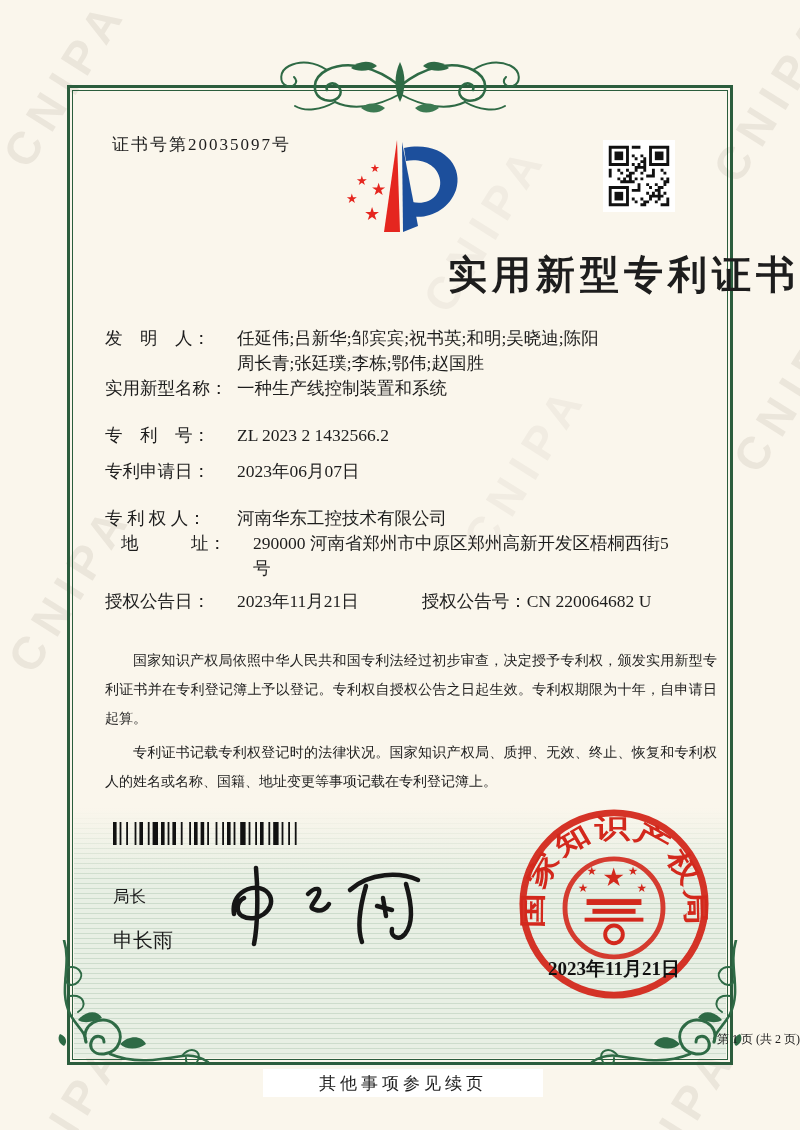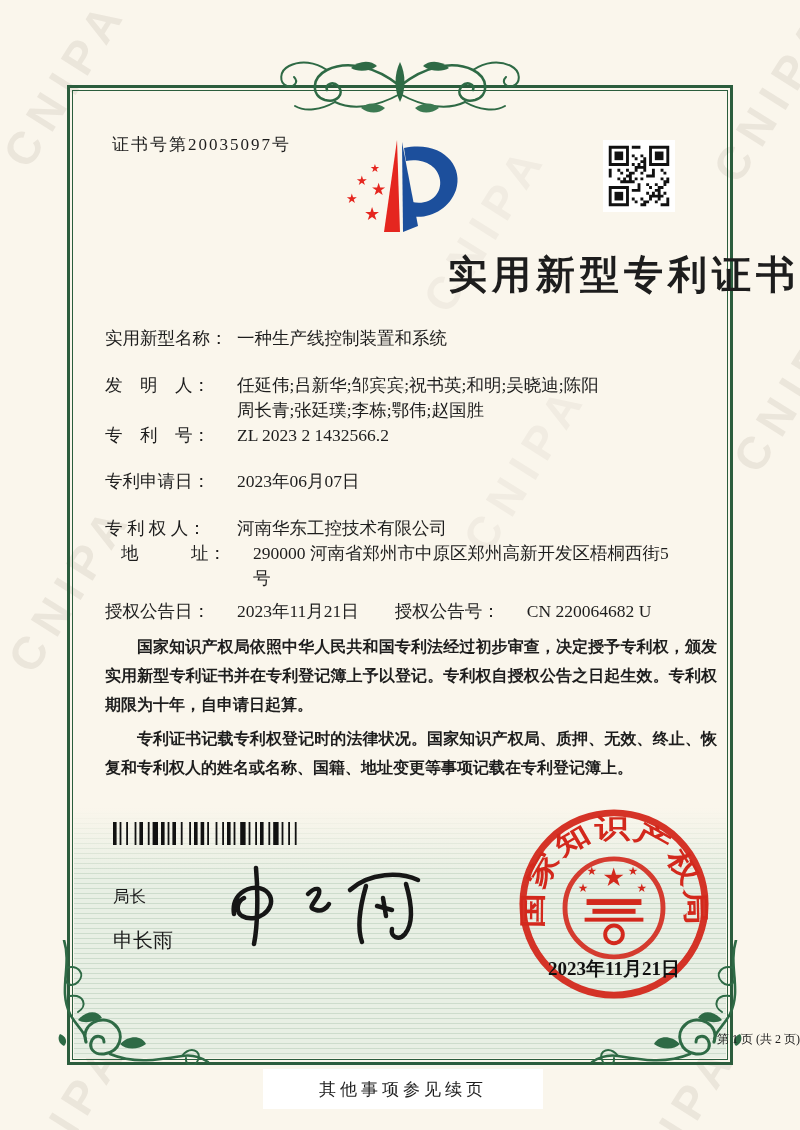--- a/index.html
+++ b/index.html
@@ -32,44 +32,44 @@
   .logo{position:absolute;left:330px;top:132px;width:140px;height:112px;}
   .qr{position:absolute;left:603px;top:140px;width:72px;height:72px;background:#fff;padding:0;}
 
   .title{position:absolute;left:0;top:248px;width:800px;text-align:right;
          font-size:39px;font-weight:700;letter-spacing:5px;}
 
   .fields{position:absolute;left:105px;top:326px;width:615px;font-size:17.5px;line-height:25px;}
   .frow{display:flex;align-items:flex-start;}
   .flabel{flex:0 0 132px;white-space:pre;}
   .fvalue{white-space:pre-line;}
-  .mb-a{margin-bottom:22px;} .mb-b{margin-bottom:0px;} .mb-c{margin-bottom:21px;}
+  .mb-a{margin-bottom:22px;} .mb-b{margin-bottom:0px;} .mb-c{margin-bottom:11px;}
   .mb-d{margin-bottom:22px;} .mb-e{} .mb-f{margin-bottom:8px;margin-left:16px;}
   .frow.two-col{display:flex;}
-  .col2{margin-left:36px;display:flex;}
-
-  .paras{position:absolute;left:105px;top:632px;width:612px;font-size:16px;
-         line-height:29px;text-align:justify;font-weight:bold;}
+  .col2{margin-left:36px;display:flex;text-align:right;}
+
+  .paras{position:absolute;left:105px;top:646px;width:612px;font-size:14px;
+         line-height:29px;text-align:justify;}
   .paras p{margin:0 0 5px 0;text-indent:2em;}
 
   .barcode{position:absolute;left:113px;top:822px;width:206px;height:23px;}
 
   .director-title{position:absolute;left:113px;top:886px;font-size:16.5px;
         font-family:"DejaVu Sans","Liberation Sans",sans-serif;}
   .director-name{position:absolute;left:113px;top:927px;font-size:20px;
         font-family:"DejaVu Sans","Liberation Sans",sans-serif;}
   .sig{position:absolute;left:200px;top:852px;width:262px;height:102px;}
 
   .seal{position:absolute;left:516px;top:806px;width:196px;height:196px;}
   .seal-date{position:absolute;left:516px;top:956px;width:196px;text-align:center;
         font-size:19px;font-weight:700;color:#111;}
 
   .page-no{position:absolute;left:0;top:1031px;width:800px;text-align:right;font-size:12px;}
 
-  .foot-strip{position:absolute;left:263px;top:1069px;width:280px;height:40px;background:#fff;
+  .foot-strip{position:absolute;left:263px;top:1069px;width:280px;height:28px;background:#fff;
         display:flex;align-items:center;justify-content:center;}
   .foot-note{font-size:17px;letter-spacing:4px;}
 </style>
 </head>
 <body>
 
 <div class="page">
 
   <div class="wm" style="left:-30px;top:55px;">CNIPA</div>
   <div class="wm" style="left:680px;top:70px;">CNIPA</div>
@@ -154,28 +154,28 @@
         <rect x="18" y="4" width="3" height="3"></rect>
       <path d="M2,16h7v7h-7z M3,17v5h5v-5z" fill-rule="evenodd"></path>
         <rect x="4" y="18" width="3" height="3"></rect>
       <path id="qr-mods" d="M10,2h1v1h-1zM11,2h1v1h-1zM12,2h1v1h-1zM10,5h1v1h-1zM13,5h1v1h-1zM11,6h1v1h-1zM14,6h1v1h-1zM13,7h1v1h-1zM14,7h1v1h-1zM10,8h1v1h-1zM12,8h1v1h-1zM14,8h1v1h-1zM11,9h1v1h-1zM12,9h1v1h-1zM13,9h1v1h-1zM14,9h1v1h-1zM2,10h1v1h-1zM5,10h1v1h-1zM8,10h1v1h-1zM11,10h1v1h-1zM14,10h1v1h-1zM17,10h1v1h-1zM20,10h1v1h-1zM2,11h1v1h-1zM6,11h1v1h-1zM9,11h1v1h-1zM10,11h1v1h-1zM13,11h1v1h-1zM17,11h1v1h-1zM21,11h1v1h-1zM2,12h1v1h-1zM8,12h1v1h-1zM9,12h1v1h-1zM15,12h1v1h-1zM16,12h1v1h-1zM17,12h1v1h-1zM5,13h1v1h-1zM7,13h1v1h-1zM9,13h1v1h-1zM11,13h1v1h-1zM13,13h1v1h-1zM20,13h1v1h-1zM22,13h1v1h-1zM6,14h1v1h-1zM7,14h1v1h-1zM8,14h1v1h-1zM9,14h1v1h-1zM10,14h1v1h-1zM21,14h1v1h-1zM22,14h1v1h-1zM12,15h1v1h-1zM15,15h1v1h-1zM18,15h1v1h-1zM21,15h1v1h-1zM12,16h1v1h-1zM16,16h1v1h-1zM19,16h1v1h-1zM20,16h1v1h-1zM10,17h1v1h-1zM11,17h1v1h-1zM12,17h1v1h-1zM18,17h1v1h-1zM19,17h1v1h-1zM15,18h1v1h-1zM17,18h1v1h-1zM19,18h1v1h-1zM21,18h1v1h-1zM16,19h1v1h-1zM17,19h1v1h-1zM18,19h1v1h-1zM19,19h1v1h-1zM20,19h1v1h-1zM10,20h1v1h-1zM13,20h1v1h-1zM16,20h1v1h-1zM19,20h1v1h-1zM22,20h1v1h-1zM11,21h1v1h-1zM14,21h1v1h-1zM15,21h1v1h-1zM18,21h1v1h-1zM22,21h1v1h-1zM13,22h1v1h-1zM14,22h1v1h-1zM20,22h1v1h-1zM21,22h1v1h-1zM22,22h1v1h-1z"></path>
     </g>
   </svg>
 
   <div class="title">实用新型专利证书</div>
 
   <div class="fields">
-    <div class="frow mb-a">
-      <span class="flabel">实用新型名称：</span>
-      <span class="fvalue">一种生产线控制装置和系统</span>
-    </div>
     <div class="frow mb-b">
       <span class="flabel">发　明　人：</span>
       <span class="fvalue">任延伟;吕新华;邹宾宾;祝书英;和明;吴晓迪;陈阳
 周长青;张廷璞;李栋;鄂伟;赵国胜</span>
+    </div>
+    <div class="frow mb-a">
+      <span class="flabel">实用新型名称：</span>
+      <span class="fvalue">一种生产线控制装置和系统</span>
     </div>
     <div class="frow mb-c">
       <span class="flabel">专　利　号：</span>
       <span class="fvalue">ZL 2023 2 1432566.2</span>
     </div>
     <div class="frow mb-d">
       <span class="flabel">专利申请日：</span>
       <span class="fvalue">2023年06月07日</span>
     </div>
     <div class="frow mb-e">

